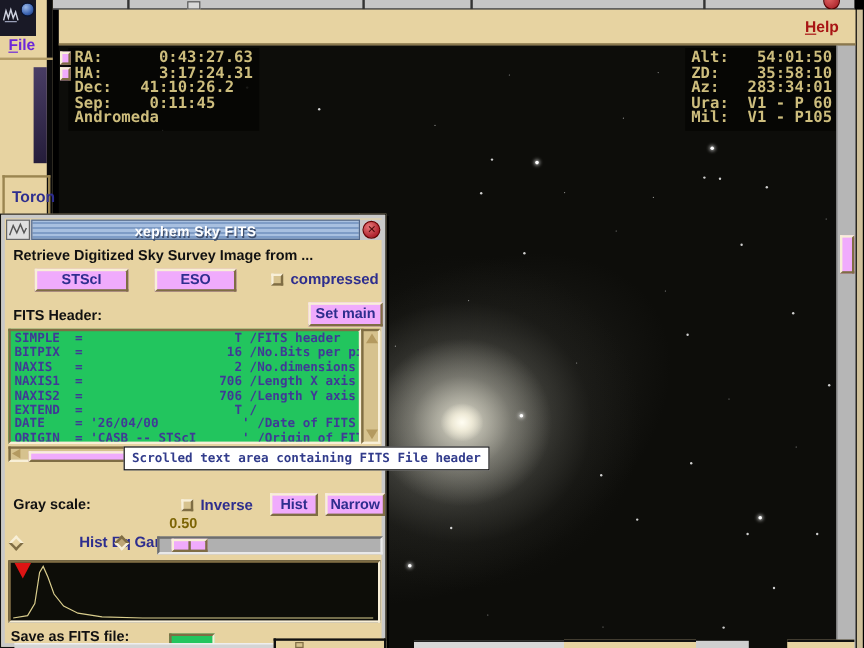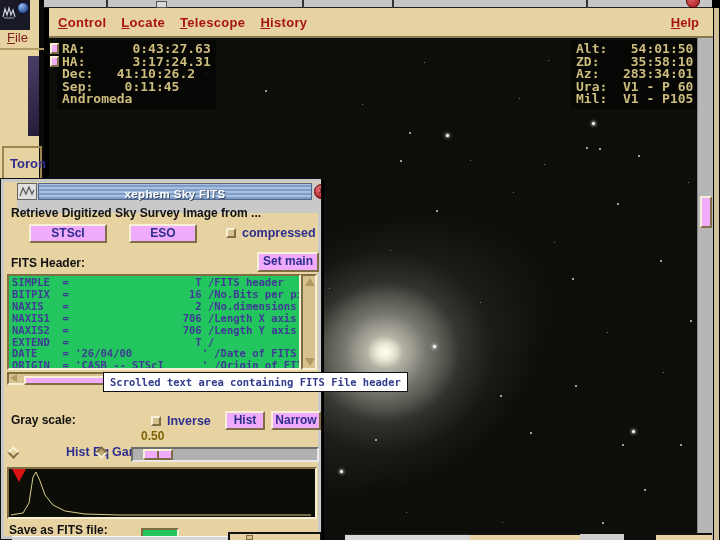--- a/index.html
+++ b/index.html
@@ -22,21 +22,21 @@
 
   
   #corner-icons { position:absolute; left:0; top:0; width:30px; height:30px; background:#191926; z-index:5; }
   #sketch-icon { position:absolute; left:2px; top:6px; }
   #globe-icon { position:absolute; left:17px; top:2px; width:12px; height:12px; border-radius:50%;
                 background:radial-gradient(circle at 35% 30%, #9ab8e8, #3a62b0 60%, #1a2e60); border:1px solid #0a1430; }
 
   
   #left-panel { position:absolute; left:0; top:0; width:44px; height:540px; background:#e7d3a1;
                 border-right:5px solid #0a0a0a; z-index:2; }
-  #file-menu { position:absolute; left:7px; top:30px; color:#7f1d1d; font-weight:normal; font-size:13px;text-align:right; }
+  #file-menu { position:absolute; left:7px; top:30px; color:#6d28d9; font-weight:bold; font-size:13px;text-align:right; }
   #left-sep { position:absolute; left:0; top:48px; width:44px; height:2px; background:#b29c66; }
   #left-img-frag { position:absolute; left:28px; top:56px; width:11px; height:80px;
                    background:linear-gradient(160deg,#4a3e66,#241c3a); }
   #toronto-frame { position:absolute; left:2px; top:146px; width:40px; height:34px;
                    border:2px solid #9b8550; border-bottom:none; }
   #toronto-label { position:absolute; left:10px; top:156px; color:#2e2e8e; font-weight:bold; font-size:13px; white-space:nowrap; }
 
   
   #sky-window { position:absolute; left:49px; top:8px; width:671px; height:532px; }
   #menubar { position:absolute; left:0; top:0; width:664px; height:30px; background:#e7d3a1;
@@ -69,21 +69,21 @@
 
   #sky-vscroll { position:absolute; left:648px; top:30px; width:16px; height:502px; background:#b6b6b6;
                  border-left:1px solid #888; }
   #sky-vthumb { position:absolute; left:2px; top:158px; width:12px; height:32px; }
   #sky-right-border { position:absolute; left:665px; top:0; width:5px; height:532px; background:#cfc09a; }
 
   
   #fits-dialog { position:absolute; left:0; top:178px; width:322px; height:362px; z-index:10;
                  background:#e7d3a1; border:1px solid #111; box-shadow:2px 2px 0 #000;
                  outline:3px solid #c9c9c9; outline-offset:-4px; overflow:hidden; }
-  #dlg-titlebar { position:absolute; left:16px; top:4px; width:314px; height:30px; background:#c9c9c9; }
+  #dlg-titlebar { position:absolute; left:4px; top:4px; width:314px; height:17px; background:#c9c9c9; }
   #dlg-icon { position:absolute; left:0; top:0; width:20px; height:17px; background:#dfdfdf;
               border:1px solid #666; }
   #dlg-title-bar-blue { position:absolute; left:21px; top:0; width:274px; height:17px;
      background:repeating-linear-gradient(0deg,#7e9cc6 0 2px,#a8c0e0 2px 4px);
      border:1px solid #51688c; text-align:center; }
   #dlg-title-text { color:#fff; font-weight:bold; font-size:11.5px; line-height:16px;
                     text-shadow:1px 1px 0 #40506e; letter-spacing:0.4px; }
   #dlg-close { position:absolute; right:2px; top:1px; width:15px; height:15px; border-radius:50%;
                background:radial-gradient(circle at 35% 30%, #e87878, #b02430 70%); border:1px solid #600; }
   #dlg-close:after { content:"✕"; position:absolute; left:3px; top:1px; font-size:9px; color:#4a0808; }
@@ -162,26 +162,20 @@
   <div id="left-panel">
     <div id="file-menu" class="mnemonic"><u>F</u>ile</div>
     <div id="left-sep"></div>
     <div id="left-img-frag"></div>
     <div id="toronto-frame"></div>
     <div id="toronto-label">Toron</div>
   </div>
 
   <div id="sky-window">
     <div id="menubar">
-      <div id="menubar-items">
-          <span class="menu-item mnemonic"><u>C</u>ontrol</span>
-          <span class="menu-item mnemonic"><u>L</u>ocate</span>
-          <span class="menu-item mnemonic"><u>T</u>elescope</span>
-          <span class="menu-item mnemonic"><u>H</u>istory</span>
-        </div>
       <div id="help-menu" class="mnemonic"><u>H</u>elp</div>
     </div>
 
     <div id="sky">
       <div id="galaxy-tilt"></div>
       <div id="galaxy-halo"></div>
       <div id="galaxy-mid"></div>
       <div id="galaxy-core"></div>
       <div id="star-layer">
           <div class="star" style="left: 156px; top: 34px; width: 2px; height: 2px; opacity: 0.8;"></div>

